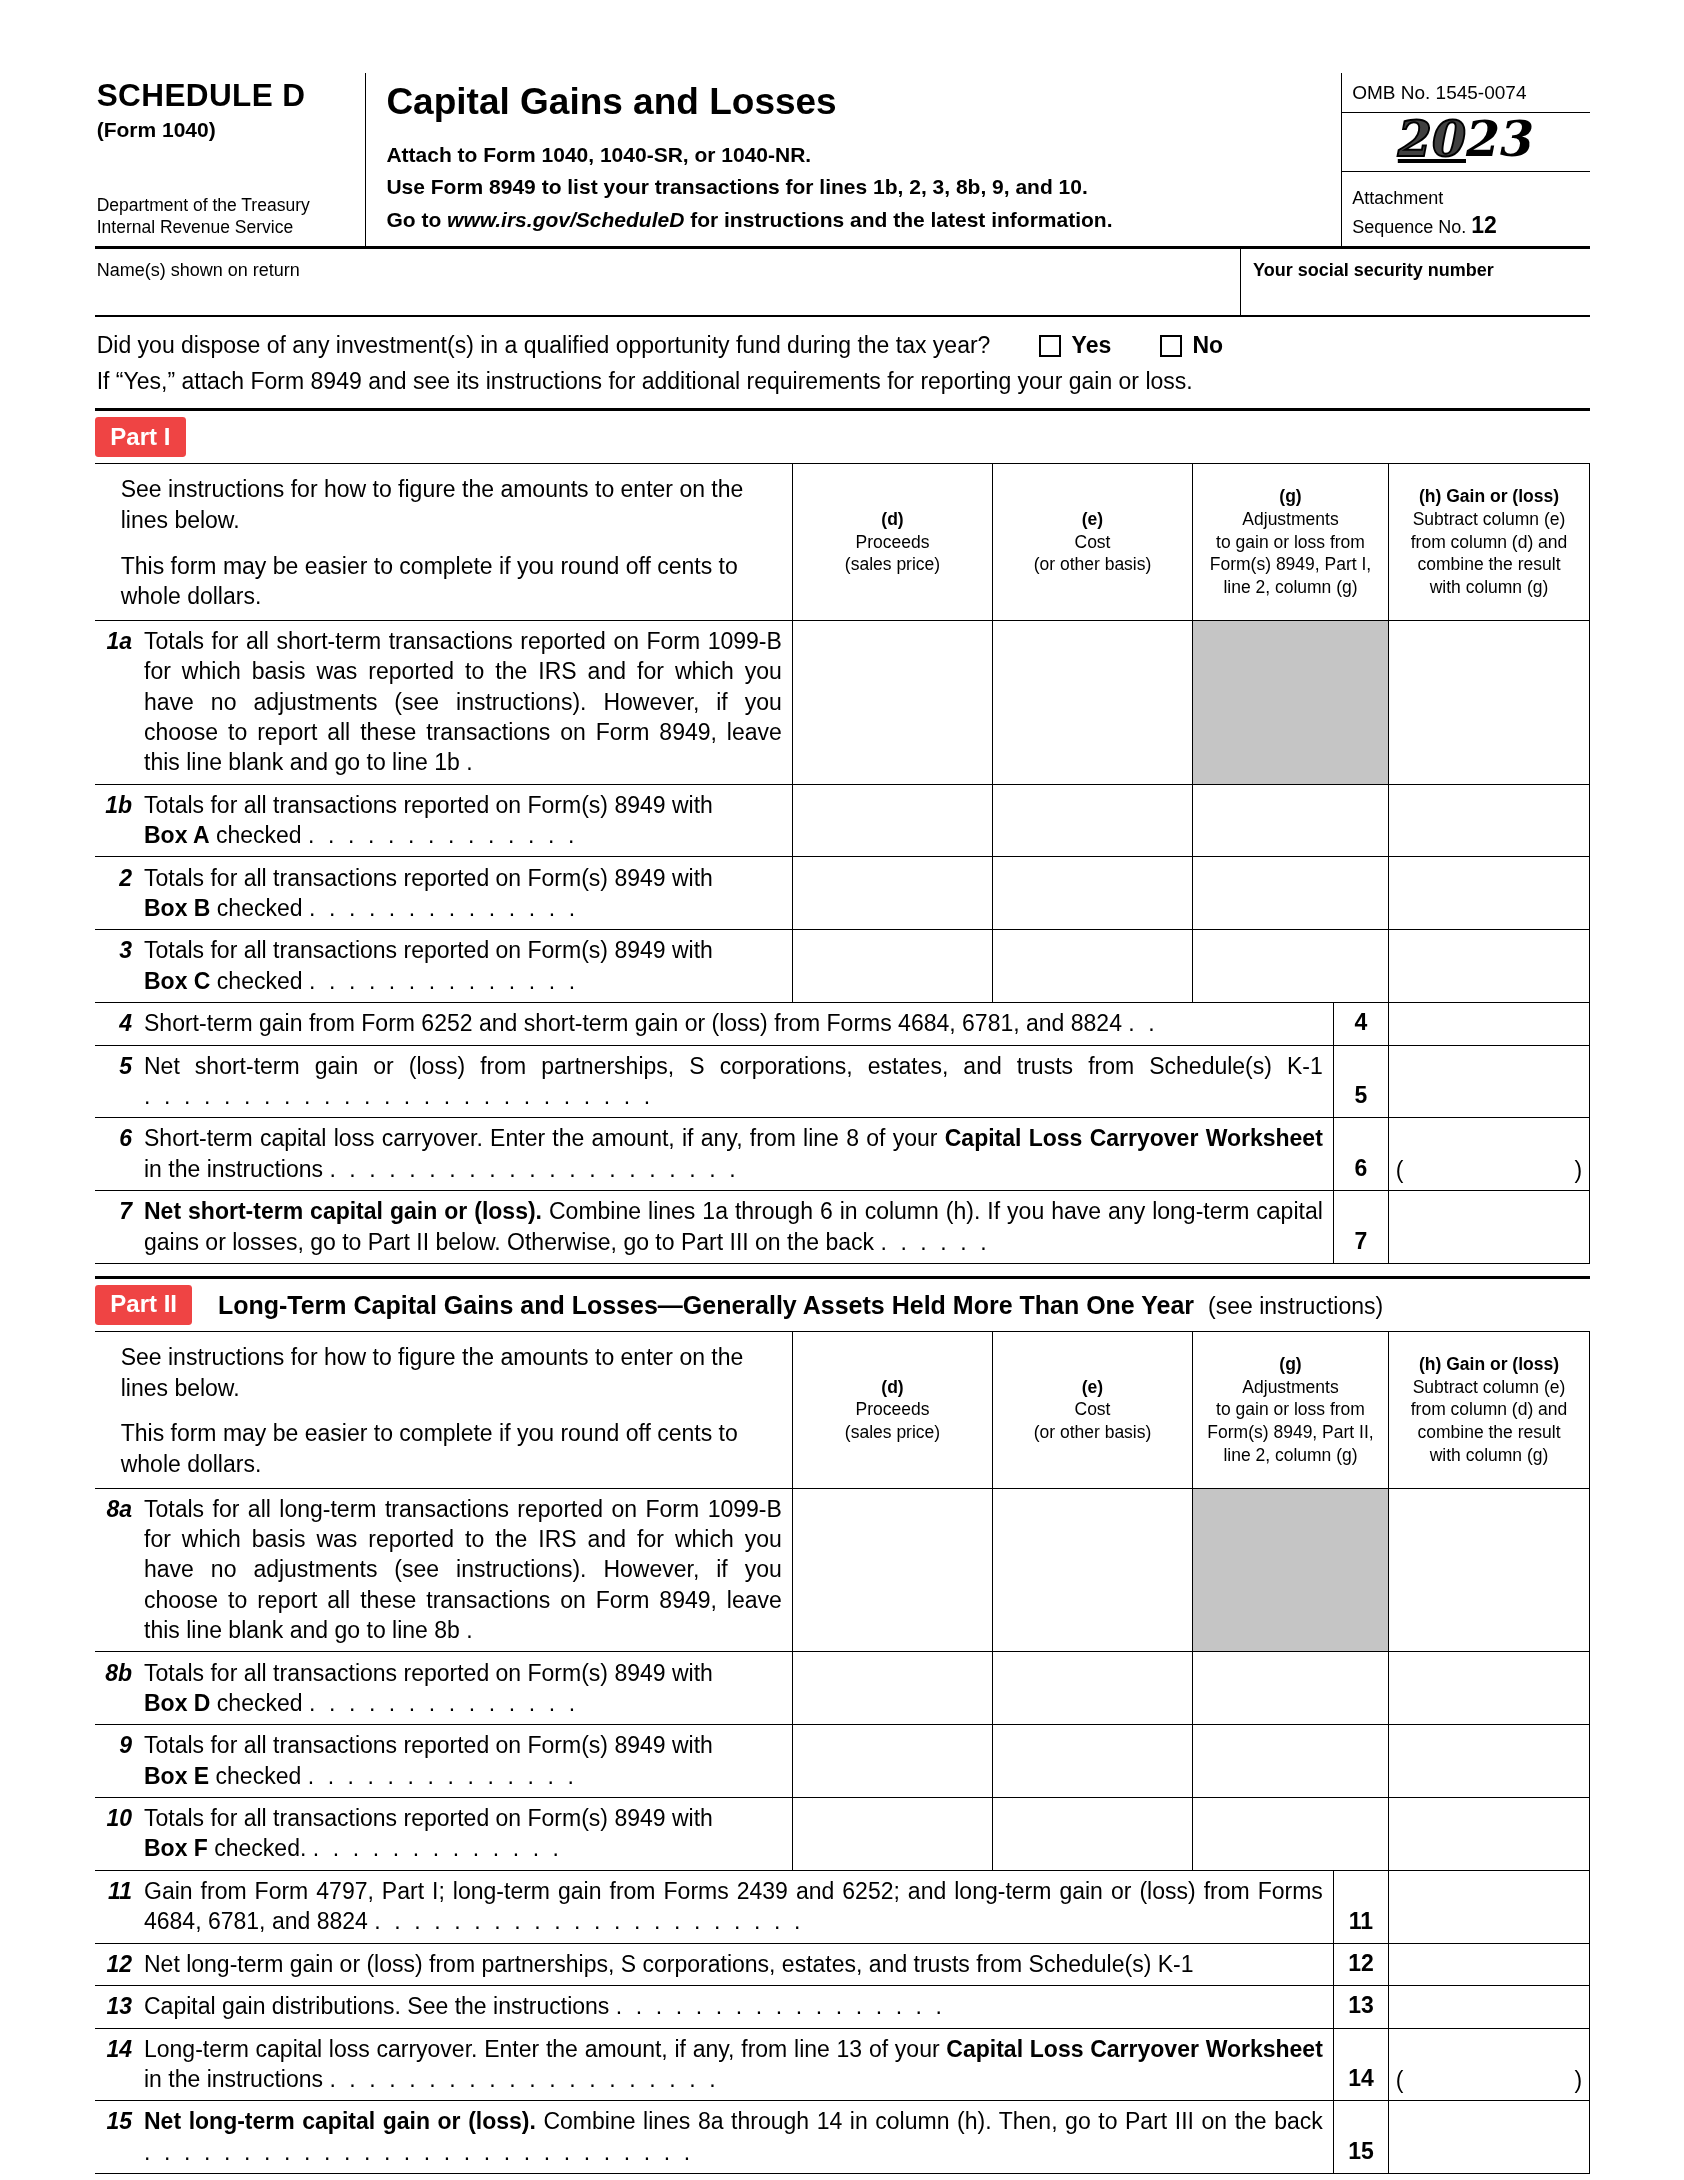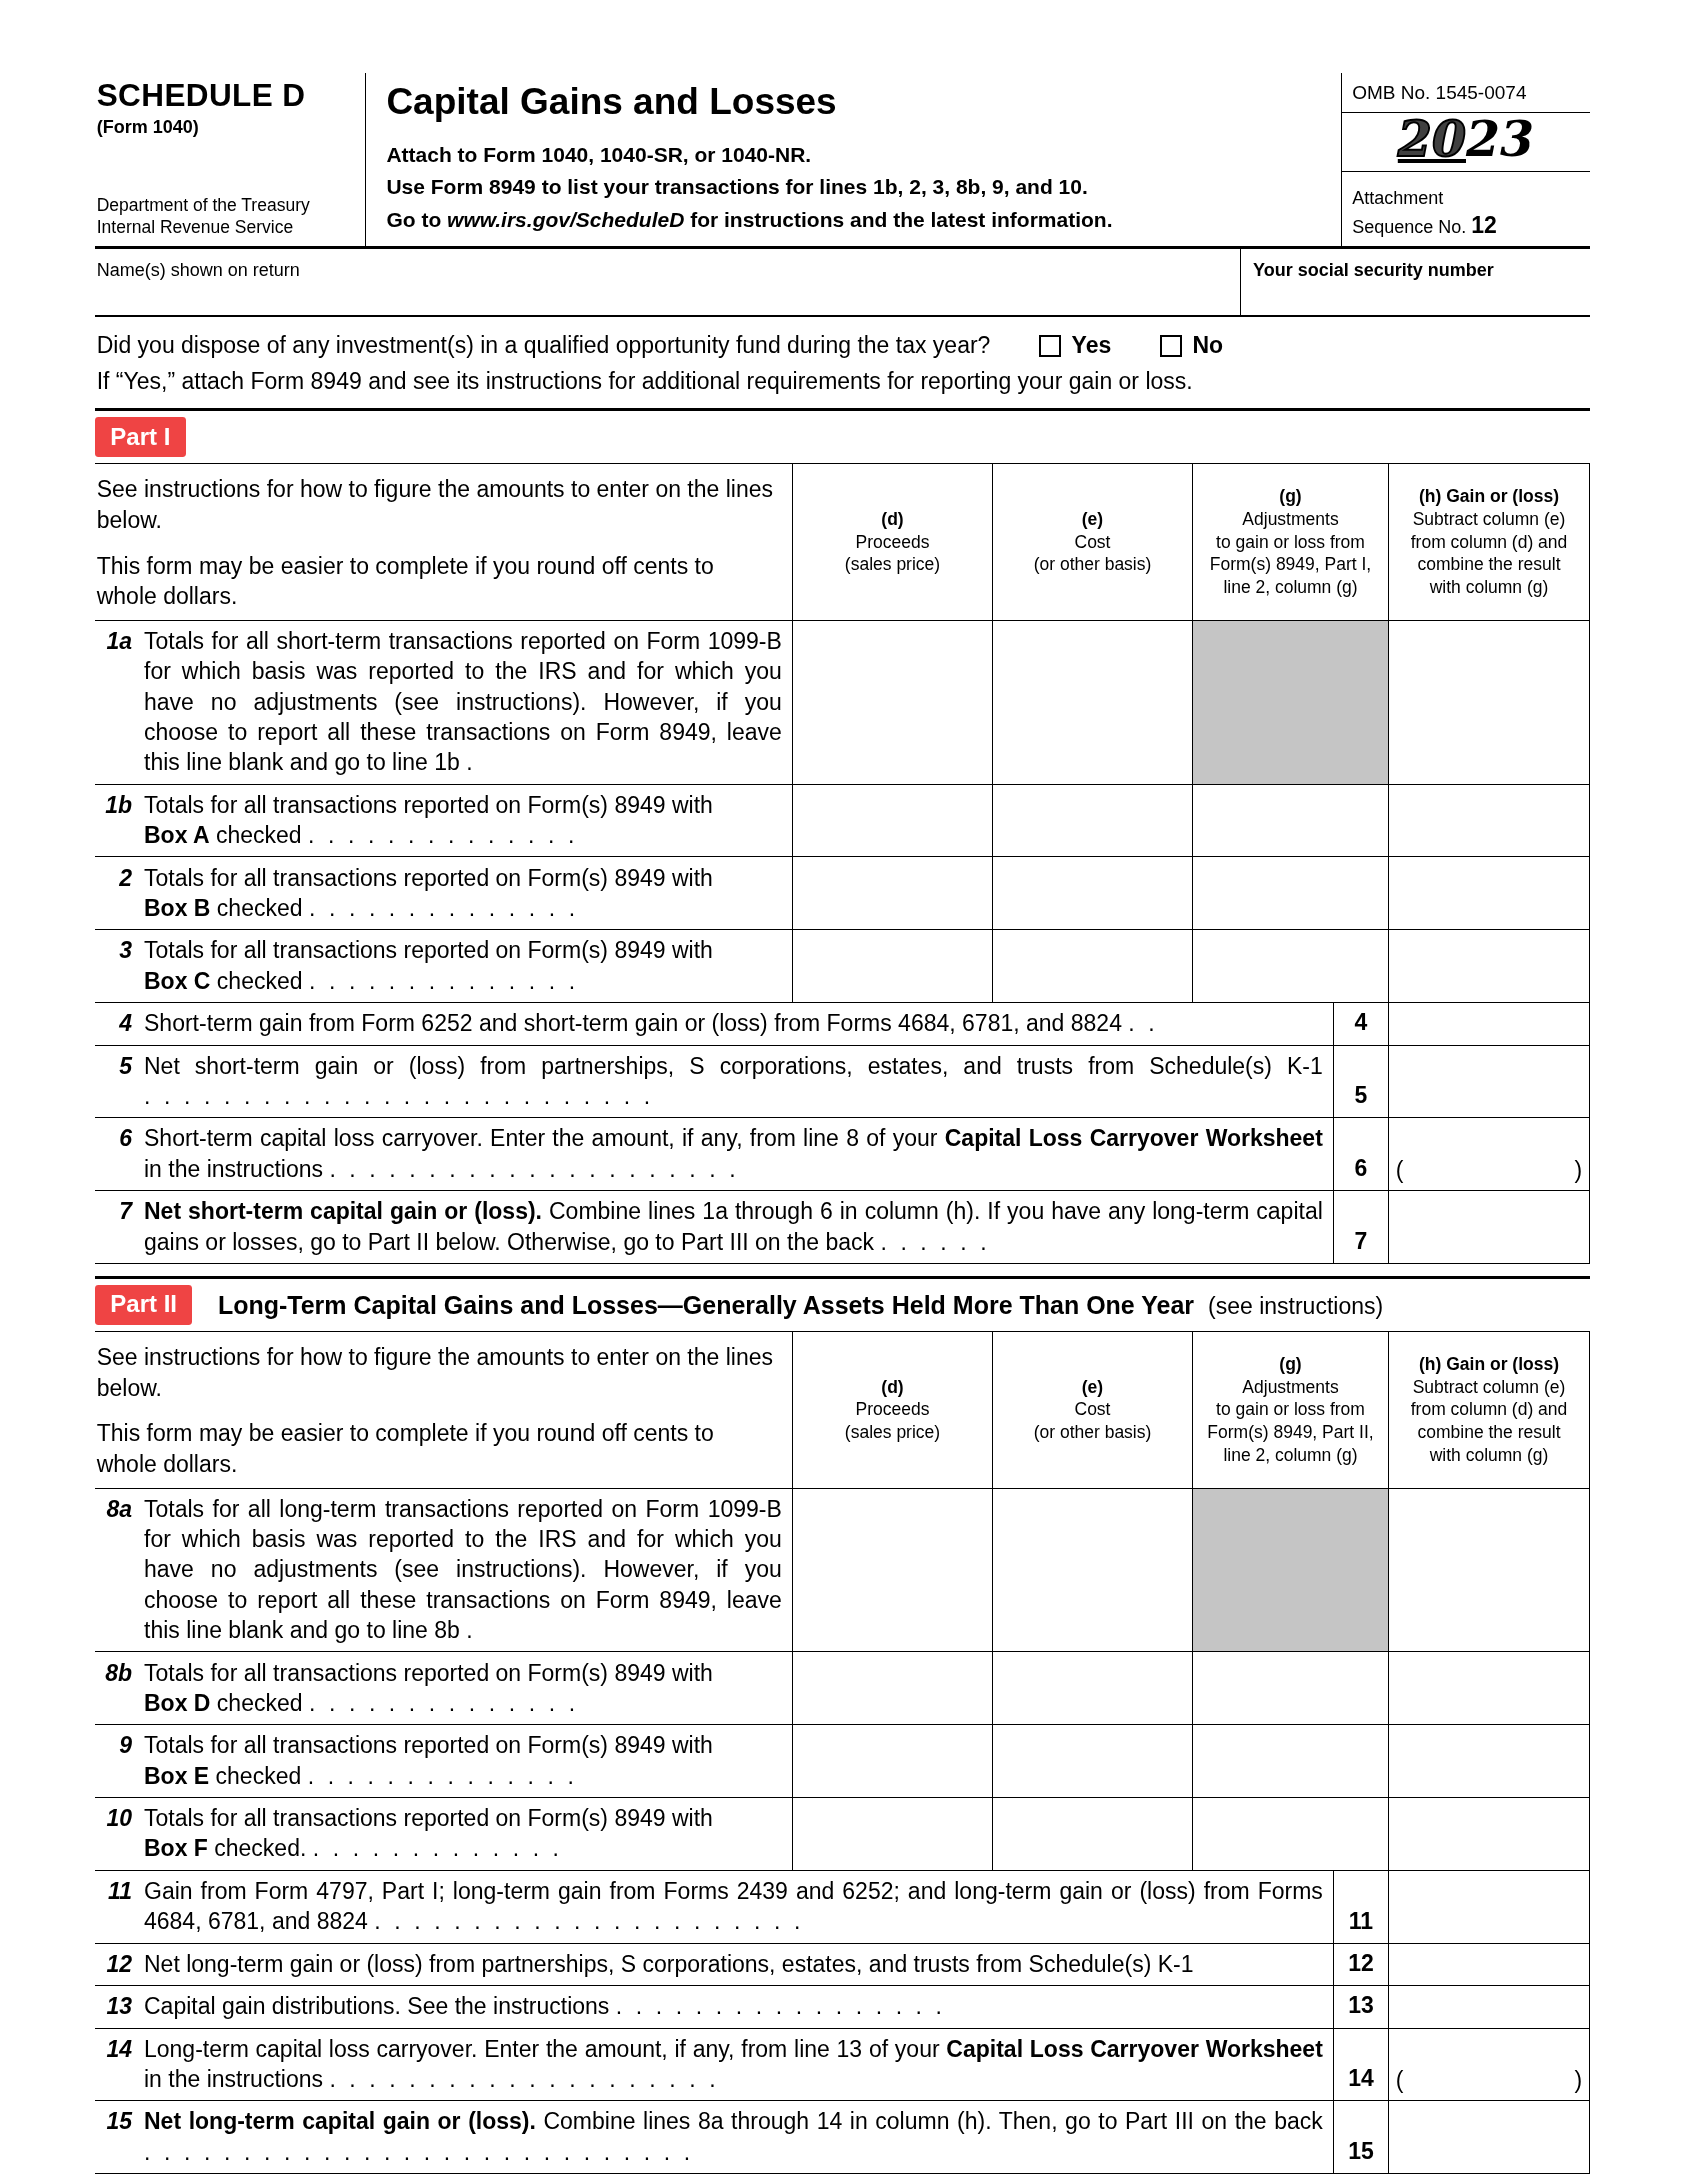--- a/index.html
+++ b/index.html
@@ -9,21 +9,21 @@
     color: #000;
     font-family: "Liberation Sans", sans-serif;
     font-size: 23px; line-height: 1.32;
   }
   .page { padding: 73px 95px 0; }
 
   
   .form-header { display: grid; grid-template-columns: 271px 1fr 249px; border-bottom: 3.4px solid #000; }
   .hdr-left { border-right: 1.7px solid #000; display: flex; flex-direction: column; padding: 1.7px 10.2px 6.8px 1.7px; }
   .sched-d { font-size: 31.5px; font-weight: 700; letter-spacing: 0.4px; }
-  .form-no { font-size: 18px; font-weight: 700; }
+  .form-no { font-size: 21px; font-weight: 700; }
   .dept { margin-top: auto; font-size: 17.5px; line-height: 1.25; }
   .hdr-center { text-align: left; padding: 1.7px 20.4px 6.8px; }
   .form-title { font-size: 37px; font-weight: 700; margin: 3.4px 0 13.6px; }
   .hc-line { font-size: 21px; font-weight: 700; margin: 5.1px 0; }
   .url { font-style: italic; }
   .hdr-right { border-left: 1.7px solid #000; display: flex; flex-direction: column; }
   .omb { font-size: 19px; padding: 6.8px 3.4px 6.8px 10.2px; border-bottom: 1.7px solid #000; }
   .year-box { text-align: center; padding: 1.7px 0 5.1px; border-bottom: 1.7px solid #000; }
   .year { font-family: "DejaVu Serif", serif; font-style: italic; font-weight: 700; font-size: 49px; line-height: 1.05; }
   .yr-outline { color: #404040; text-decoration: underline; -webkit-text-stroke: 1.9px #000; }
@@ -50,21 +50,21 @@
   .part-title { font-weight: 700; font-size: 25px; margin-left: 25.6px; }
   .part-see { font-weight: 400; font-size: 23px; }
 
   
   .stable { border-top: 1.7px solid #000; border-bottom: 1.7px solid #000; border-right: 1.7px solid #000; }
   .cols5 { display: grid; grid-template-columns: 697px 200px 200px 196px 201px; }
   .cols3 { display: grid; grid-template-columns: 1238px 55px 201px; }
   .stable .cell + .cell { border-left: 1.7px solid #000; }
   .trow { border-top: 1.7px solid #000; }
   .thead-row { min-height: 150px; }
-  .desc-h { padding: 10.2px 15.3px 8.5px 1.7px; }
+  .desc-h { padding: 10.2px 15.3px 8.5px 1.7px; margin-left: 24px; }
   .desc-h p + p { margin-top: 15.3px; }
   .colh { display: flex; flex-direction: column; justify-content: center; text-align: center; font-size: 17.5px; line-height: 1.3; padding: 5.1px 3.4px; }
   .colh-b { font-weight: 700; }
   .colh-sub { white-space: pre-line; }
   .desc { display: flex; padding: 5.1px 0 6px; }
   .num { flex: 0 0 37px; font-weight: 700; text-align: right; font-style: italic; }
   .dtext { flex: 1; margin-left: 12px; margin-right: 10.2px; text-align: justify; }
   .dots { letter-spacing: 13.6px; }
   .gray { background: #c5c5c5; }
   .numbox { display: flex; align-items: flex-end; justify-content: center; font-weight: 700; padding-bottom: 6.8px; }

